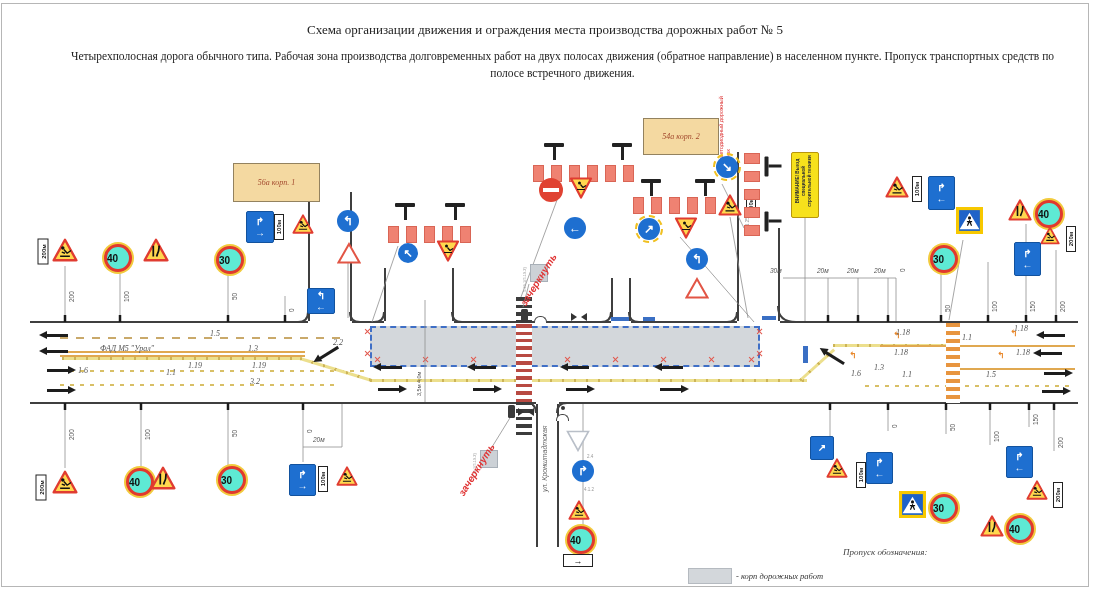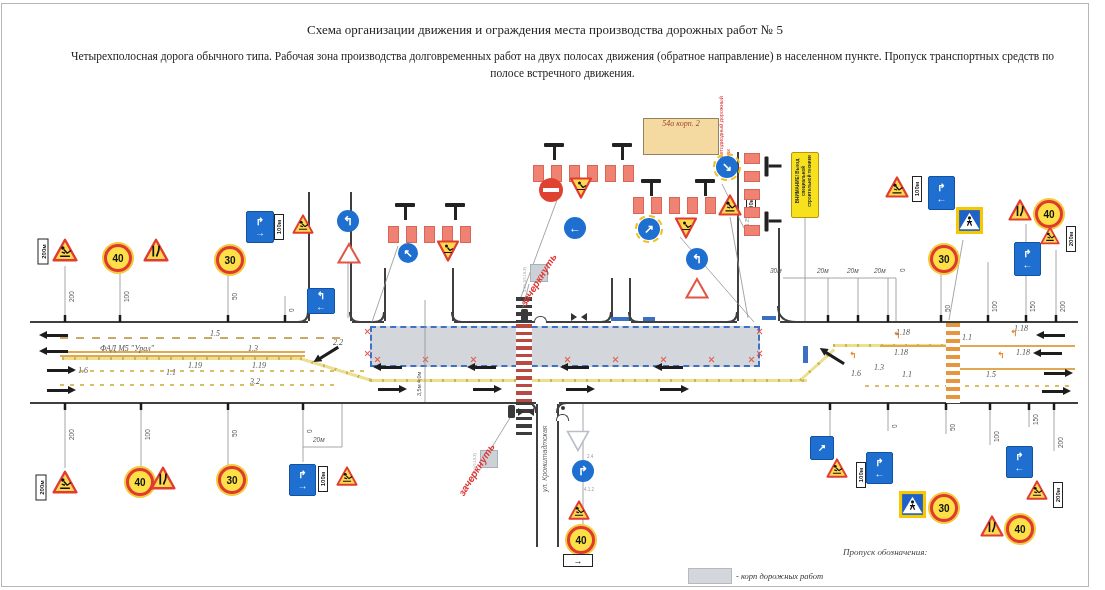--- a/index.html
+++ b/index.html
@@ -25,22 +25,22 @@
   .zebra.red{background:repeating-linear-gradient(180deg,#b84a42 0 3.5px,#fff 3.5px 7.5px)}
   .zebra.orange{width:14px;background:repeating-linear-gradient(180deg,#e8953f 0 4px,#fff 4px 8px)}
   .rarrow{position:absolute;height:2.6px;background:#1d1d1d;width:24px}
   .rarrow::before{content:"";position:absolute;top:-3.4px;width:0;height:0;border:4.5px solid transparent}
   .rarrow.l::before{left:-9px;border-right:8px solid #1d1d1d}
   .rarrow.r::before{right:-9px;border-left:8px solid #1d1d1d}
   .mk{position:absolute;font:italic 8px "Liberation Serif",serif;color:#555;white-space:nowrap}
   .vtext{position:absolute;font:6.5px "Liberation Sans",sans-serif;color:#555;transform:rotate(-90deg);
          transform-origin:left top;white-space:nowrap}
   .gap-label{position:absolute;font:italic 6.5px "Liberation Sans",sans-serif;color:#555;white-space:nowrap}
-  .circle-sign{position:absolute;border-radius:50%;background:#fde047;border:3px solid #e0392e;
-               box-shadow:0 0 0 2px #f2cb3e;display:flex;align-items:center;justify-content:center;
+  .circle-sign{position:absolute;border-radius:50%;background:#5eead4;border:3px solid #e0392e;
+               box-shadow:0 0 0 2px #f2cb3e;display:flex;align-items:center;justify-content:flex-start;
                font-weight:bold;color:#111}
   .blue-circ{position:absolute;border-radius:50%;background:#1e6fd0;color:#fff;display:flex;
              align-items:center;justify-content:center;font-weight:bold}
   .blue-circ.dashed{outline:2px dashed #f0c020;outline-offset:1.5px}
   .noentry{position:absolute;border-radius:50%;background:#e04232}
   .noentry::after{content:"";position:absolute;left:18%;top:calc(50% - 1.8px);width:64%;height:3.6px;background:#fff}
   .lane-sign{position:absolute;background:#1e6fd0;border-radius:2px;border:1px solid #12529e;
              display:flex;flex-direction:column;align-items:center;justify-content:center;color:#fff;gap:1px}
   .lane-sign span{line-height:1;font-weight:bold;font-size:10px}
   .plate{position:absolute;background:#fff;border:1px solid #222;color:#111;display:flex;align-items:center;
@@ -50,21 +50,21 @@
   .tstand::before{content:"";position:absolute;left:0;top:0;width:20px;height:4px;background:#222;border-radius:1px}
   .tstand::after{content:"";position:absolute;left:8.5px;top:4px;width:3px;height:13px;background:#222}
   .tstand.rot{transform:rotate(-90deg)}
   .brow{position:absolute;display:flex;gap:7px}
   .bblock{width:9px;height:15px;background:#ef8272;border:1px solid #d96555}
   .bcol{position:absolute;display:flex;flex-direction:column;gap:7px}
   .bcol .bblock{width:14px;height:9px}
   .ghost{position:absolute;background:#ccd1d6;border:1px solid #a8b0b8}
   .redtext{position:absolute;color:#e03535;font:italic bold 10px "Liberation Sans",sans-serif;
            white-space:nowrap;transform-origin:left top}
-  .bld{position:absolute;background:#f4d9a1;border:1px solid #93825f;display:flex;align-items:flex-start;
+  .bld{position:absolute;background:#f4d9a1;border:1px solid #93825f;display:flex;align-items:center;
        justify-content:center;font:italic 8px "Liberation Serif",serif;color:#a34a2e}
   .board{position:absolute;background:#f7e11c;border:1.5px solid #b8960b;border-radius:2px}
   .board-text{position:absolute;font:bold 4.6px "Liberation Sans",sans-serif;color:#333;text-align:center;
               transform:rotate(-90deg);width:60px;line-height:1.3}
   .codelbl{position:absolute;font:4.5px "Liberation Sans",sans-serif;color:#999;white-space:nowrap}
   .sigrect{position:absolute;width:7px;height:13px;background:#3a3a3a;border-radius:1.5px}
   .dome{position:absolute;width:11px;height:6px;border:1.2px solid #444;border-bottom:none;
         border-radius:6px 6px 0 0;background:#fff}
   .cones{position:absolute;width:16px;height:9px}
   .cones::before,.cones::after{content:"";position:absolute;top:0;width:0;height:0;border:4.5px solid transparent}
@@ -317,20 +317,23 @@
   <div class="vtext" style="left:144px;top:440px">100</div>
   <div class="vtext" style="left:231px;top:437px">50</div>
   <div class="vtext" style="left:306px;top:433px">0</div>
   <div class="gap-label" style="left:313px;top:436px">20м</div>
   <div class="vtext" style="left:891px;top:428px">0</div>
   <div class="vtext" style="left:949px;top:431px">50</div>
   <div class="vtext" style="left:993px;top:442px">100</div>
   <div class="vtext" style="left:1032px;top:425px">150</div>
   <div class="vtext" style="left:1057px;top:448px">200</div>
 
+  <div class="bld" style="left:233px;top:163px;width:85px;height:37px">
+    <span>56а корп. 1</span>
+    </div>
   <div class="bld" style="left:643px;top:118px;width:74px;height:35px">
     <span>54а корп. 2</span>
     </div>
   <div class="ledtext" style="left:690px;top:118px">светодиодный дорожный знак</div>
 
   <div class="plate v" style="left:30px;top:246px;width:22px;height:9px">200м</div>
   <svg class="abs" style="left:52px;top:238px" width="26" height="24">
       <use href="#sym-works"></use>
     </svg>
   <div class="circle-sign" style="left:104px;top:244px;width:22px;height:22px;font-size:10px">

